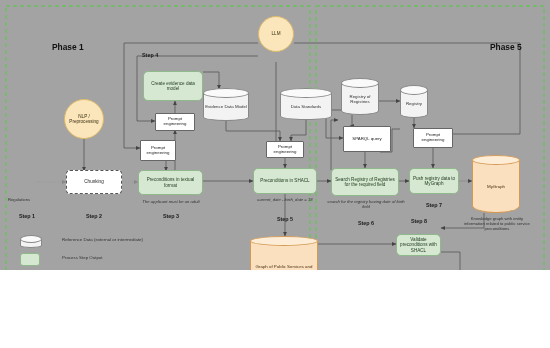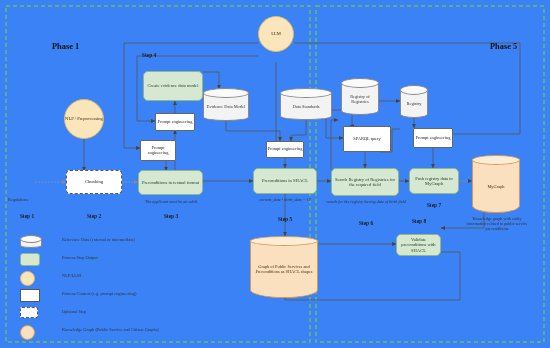--- a/index.html
+++ b/index.html
@@ -1,20 +1,20 @@
 <!DOCTYPE html>
 <html><head>
 <meta charset="utf-8">
 <style>
   html,body{margin:0;padding:0;background:#ffffff;}
   #page{
     position:relative;
-    width:550px;height:348px;
-    background:#3b82f6;
-    font-family:Liberation Serif, serif;
+    width:550px;height:270px;
+    background:#a3a3a3;
+    font-family:Liberation Sans, sans-serif;
     overflow:hidden;
   }
   #svg-layer{position:absolute;left:0;top:0;width:550px;height:348px;}
 
   .node{position:absolute;box-sizing:border-box;display:flex;align-items:center;justify-content:center;text-align:center;}
   .node span{display:block;line-height:1.12;}
 
   
   .proc{
     background:#d6e8d2;border:1px solid #8fb98a;border-radius:5px;

